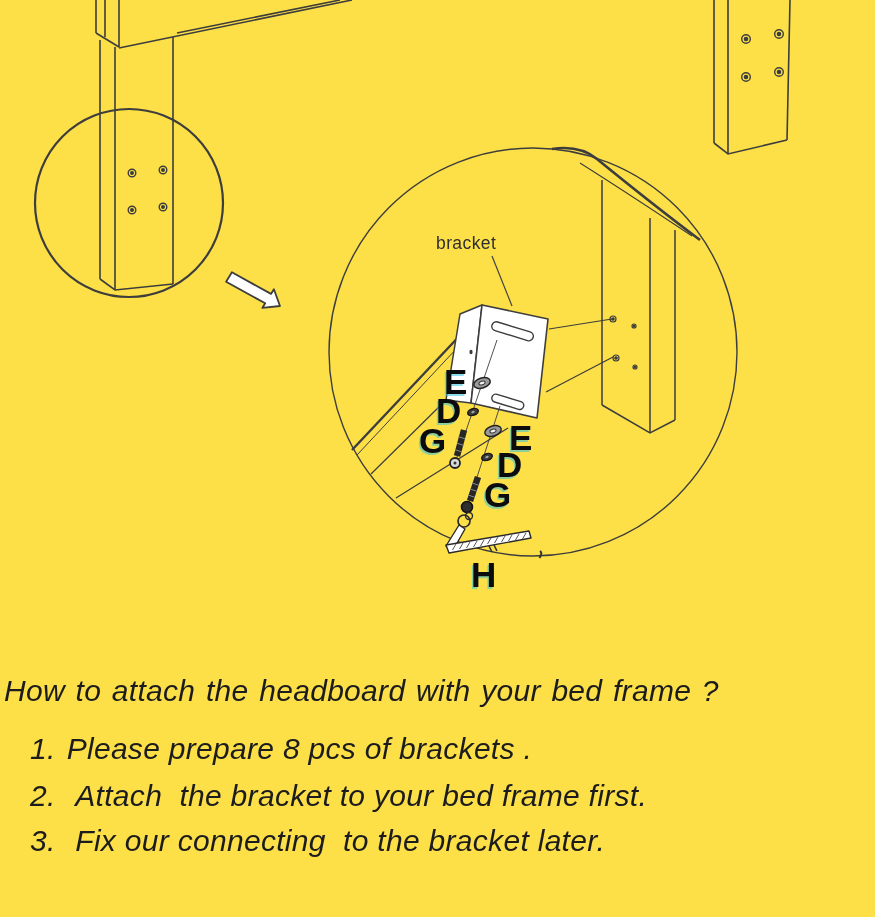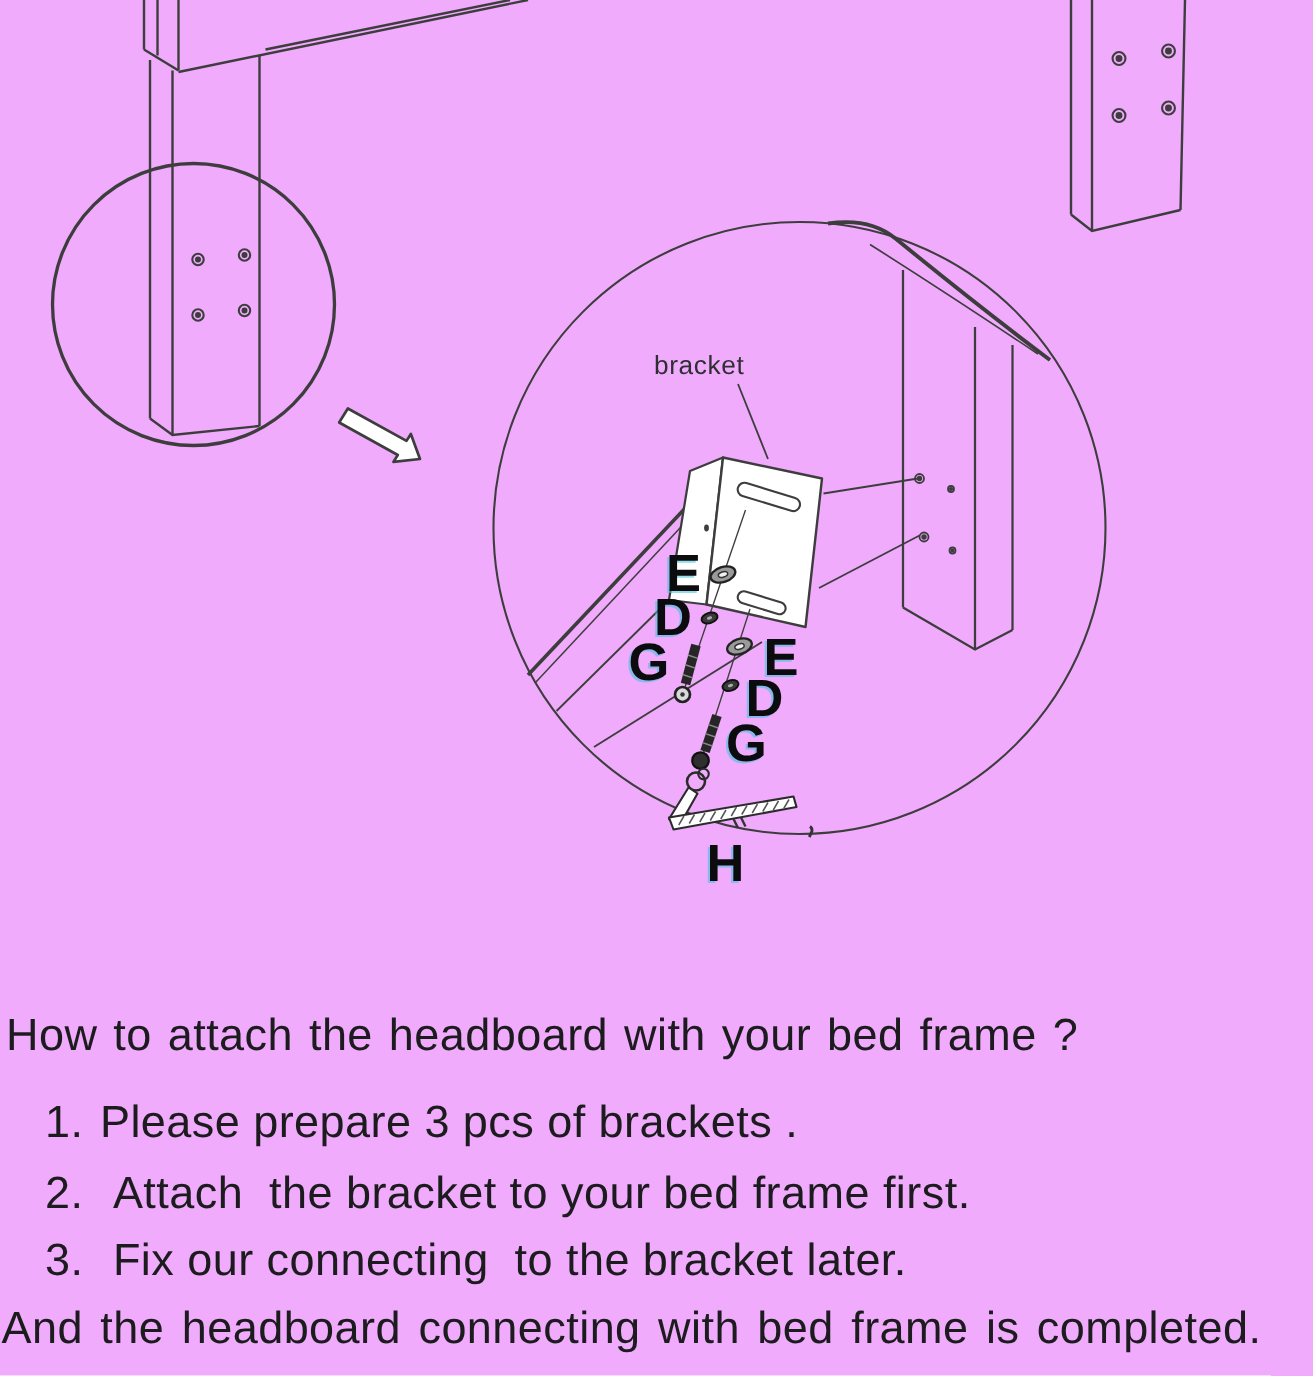--- a/index.html
+++ b/index.html
@@ -1,37 +1,37 @@
 <!DOCTYPE html>
 <html><head>
 <meta charset="utf-8">
 <style>
   html,body{margin:0;padding:0;background:#ffffff;}
   .stage{
     position:relative;
     width:875px;height:917px;
-    background:#f0abfc;
+    background:#fde047;
     overflow:hidden;
     font-family:"Liberation Sans","DejaVu Sans",sans-serif;
   }
   svg{position:absolute;top:0;left:0;display:block;}
   .ink{stroke:#3d3d3d;fill:none;}
   .callout-label{
     font-family:"Liberation Sans","DejaVu Sans",sans-serif;
     font-size:17.5px;fill:#2f2f33;letter-spacing:.4px;
   }
   .part-letter{
     font-family:"Liberation Sans","DejaVu Sans",sans-serif;
     font-size:35px;font-weight:700;fill:#0c0c0e;
   }
   .part-letter-shadow{
     font-family:"Liberation Sans","DejaVu Sans",sans-serif;
     font-size:35px;font-weight:700;fill:#35c4e0;opacity:.55;
   }
-  .instructions{position:absolute;top:0;left:0;width:875px;height:857px;}
+  .instructions{position:absolute;top:0;left:0;width:875px;height:857px;font-style:italic;}
   .txt{
     position:absolute;
     font-size:30px;line-height:38px;color:#1c1c1e;
     letter-spacing:.3px;white-space:pre-wrap;
   }
   .heading{top:672px;left:4px;word-spacing:2px;}
   .step{display:flex;}
   .step-1{top:730px;left:30px;}
   .step-2{top:777px;left:30px;}
   .step-3{top:822px;left:30px;}
@@ -240,28 +240,27 @@
         <text class="part-letter" x="471" y="587">H</text>
       </g>
     </g>
   </svg>
 
   <div class="instructions">
     <div class="txt heading">How to attach the headboard with your bed frame ?</div>
 
     <div class="txt step step-1">
       <span class="num">1.</span>
-      <span>Please prepare 3 pcs of brackets .</span>
+      <span>Please prepare 8 pcs of brackets .</span>
     </div>
 
     <div class="txt step step-2">
       <span class="num">2.</span>
       <span> Attach  the bracket to your bed frame first.</span>
     </div>
 
     <div class="txt step step-3">
       <span class="num">3.</span>
       <span> Fix our connecting  to the bracket later.</span>
     </div>
 
-    <div class="txt footer-line">And the headboard connecting with bed frame is completed.</div>
   </div>
 </div>
 
 </body></html>

